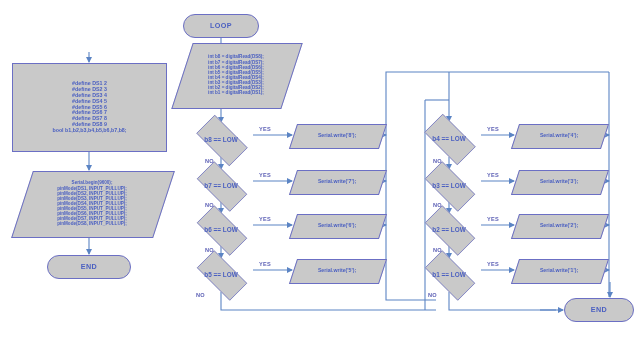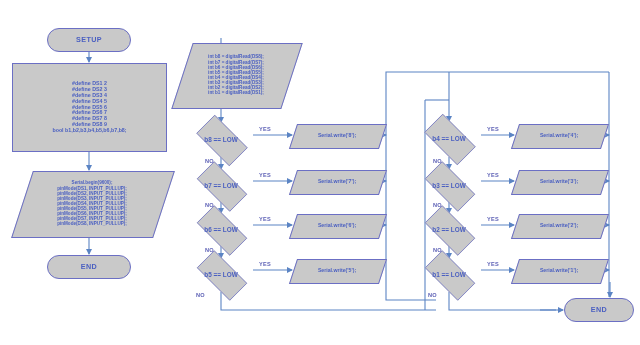--- a/index.html
+++ b/index.html
@@ -87,23 +87,20 @@
       <path d="M221,292 L221,310 L436,310"></path>
       <path d="M386,135 L386,300 L436,300"></path>
       <path d="M386,135 L386,72 L609,72"></path>
       <path d="M425,100 L425,310"></path>
       <path d="M425,100 L449,100"></path>
       <path d="M449,292 L449,310 L556,310"></path>
       <path d="M609,72 L609,297"></path>
     </g>
   </svg>
 
-  <div class="node term" style="left:47px;top:28px;width:84px;height:24px;">
-    <span>SETUP</span>
-  </div>
 
   <div class="node proc codeblk" style="left:12px;top:63px;width:155px;height:89px;">
     <span>#define DS1 2
 #define DS2 3
 #define DS3 4
 #define DS4 5
 #define DS5 6
 #define DS6 7
 #define DS7 8
 #define DS8 9
@@ -120,20 +117,23 @@
 pinMode(DS5, INPUT_PULLUP);
 pinMode(DS6, INPUT_PULLUP);
 pinMode(DS7, INPUT_PULLUP);
 pinMode(DS8, INPUT_PULLUP);</span>
   </div>
 
   <div class="node term" style="left:47px;top:255px;width:84px;height:24px;">
     <span>END</span>
   </div>
 
+  <div class="node term" style="left:183px;top:14px;width:76px;height:24px;">
+    <span>LOOP</span>
+  </div>
 
   <div class="node io" style="left:182px;top:43px;width:108px;height:64px;">
     <span class="skew"></span>
     <span class="txt codeblk2">int b8 = digitalRead(DS8);
 int b7 = digitalRead(DS7);
 int b6 = digitalRead(DS6);
 int b5 = digitalRead(DS5);
 int b4 = digitalRead(DS4);
 int b3 = digitalRead(DS3);
 int b2 = digitalRead(DS2);

